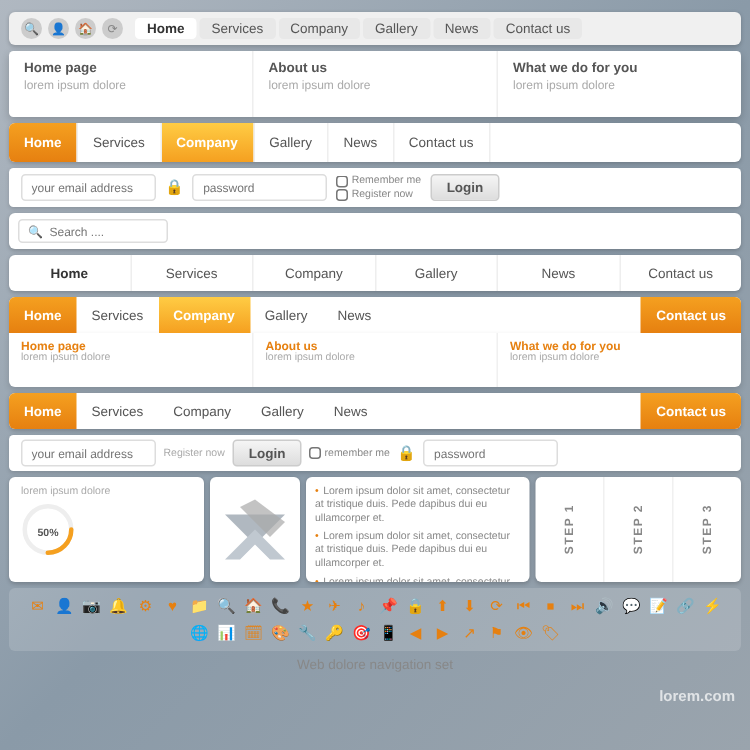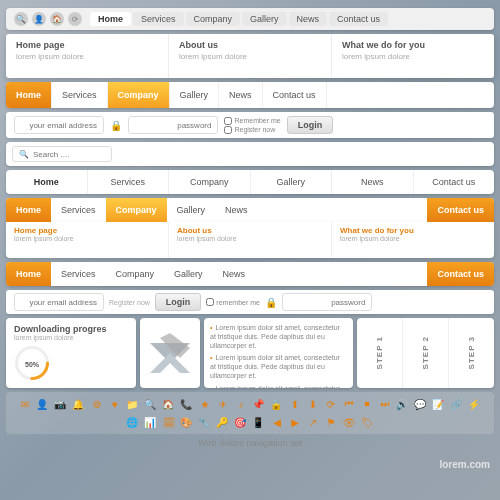--- a/index.html
+++ b/index.html
@@ -120,21 +120,20 @@
       height: 26px;
     }
     .login-input {
       border: 1px solid #ddd;
       border-radius: 3px;
       padding: 2px 6px;
       font-size: 8px;
       color: #aaa;
       width: 90px;
       height: 18px;
-      text-align: right;
     }
     .login-icon { font-size: 10px; color: #999; }
     .login-checkbox-group {
       display: flex; flex-direction: column; gap: 1px;
     }
     .login-checkbox-item {
       display: flex; align-items: center; gap: 2px; font-size: 7px; color: #888;
     }
     .login-checkbox-item input { width: 8px; height: 8px; }
     .login-btn {
@@ -562,21 +561,20 @@
     <input type="checkbox" style="">
     <span>remember me</span>
   </div>
   <span class="login-icon">🔒</span>
   <input class="login-input" type="password" placeholder="password" style="">
 </div>
 
 <div class="bottom-row">
 
   <div class="progress-card">
-    <div class="progress-title">Downloading progres</div>
     <div class="progress-sub">lorem ipsum dolore</div>
     <div class="progress-bar-wrap">
       <svg class="progress-circle" viewBox="0 0 36 36">
         <circle cx="18" cy="18" r="15.5" fill="none" stroke="#eee" stroke-width="3"></circle>
         <circle cx="18" cy="18" r="15.5" fill="none" stroke="#f5a020" stroke-width="3" stroke-dasharray="48.7 97.4" stroke-dashoffset="24.35" stroke-linecap="round"></circle>
         <text x="18" y="22" text-anchor="middle" font-size="7" fill="#555" font-weight="bold">50%</text>
       </svg>
     </div>
   </div>
 

